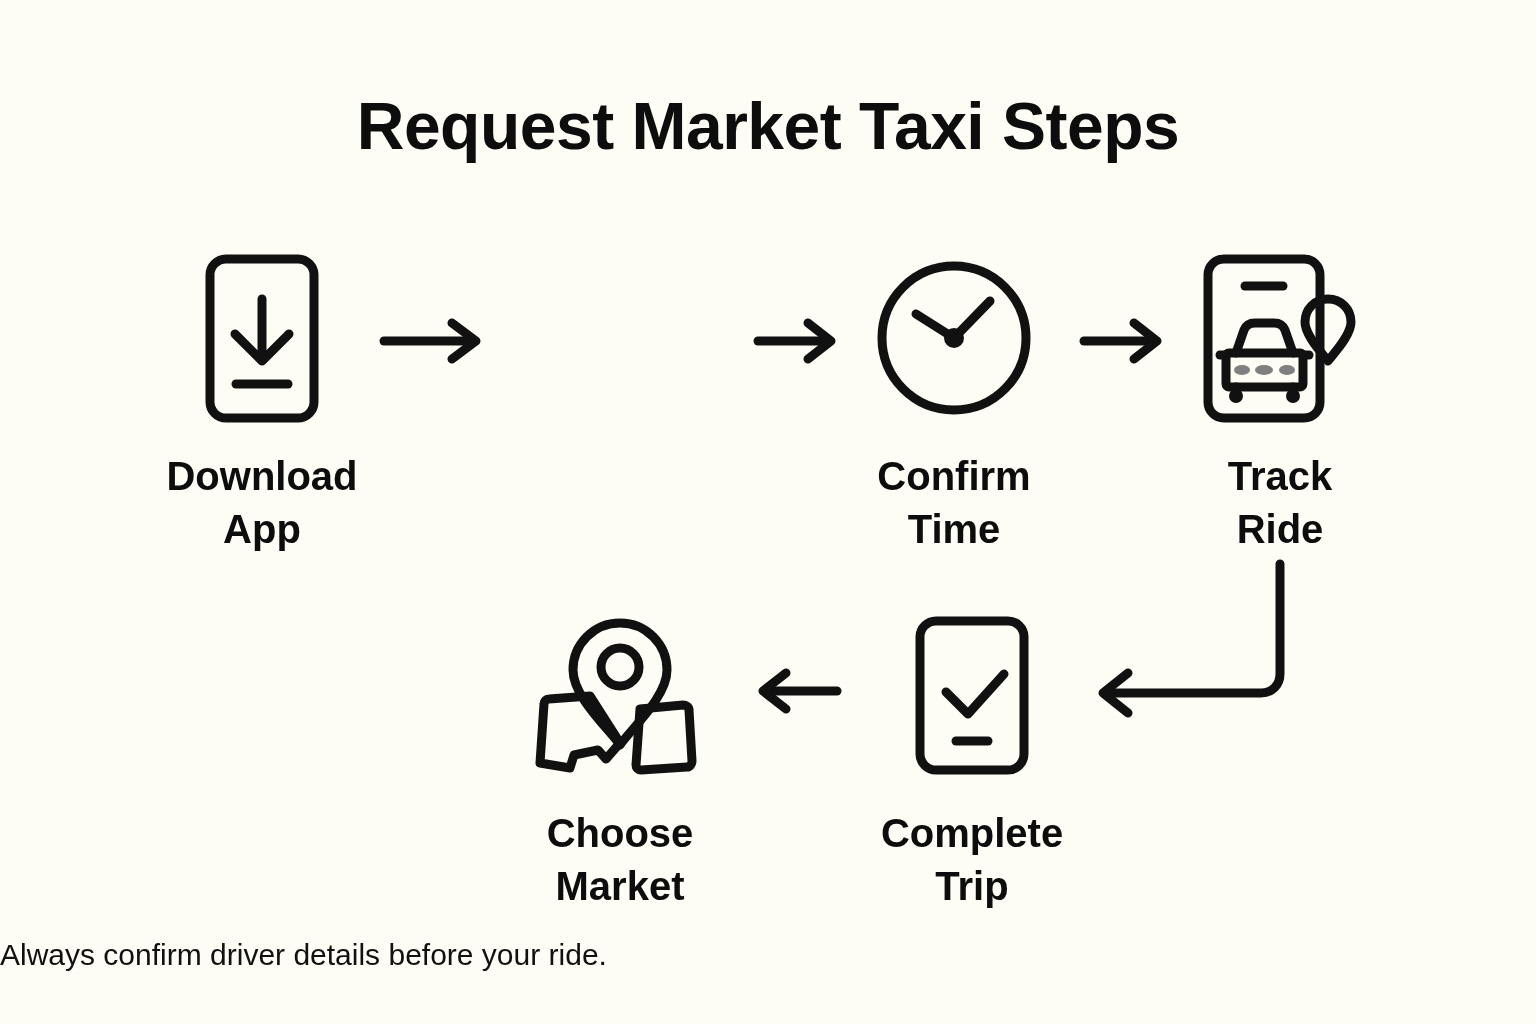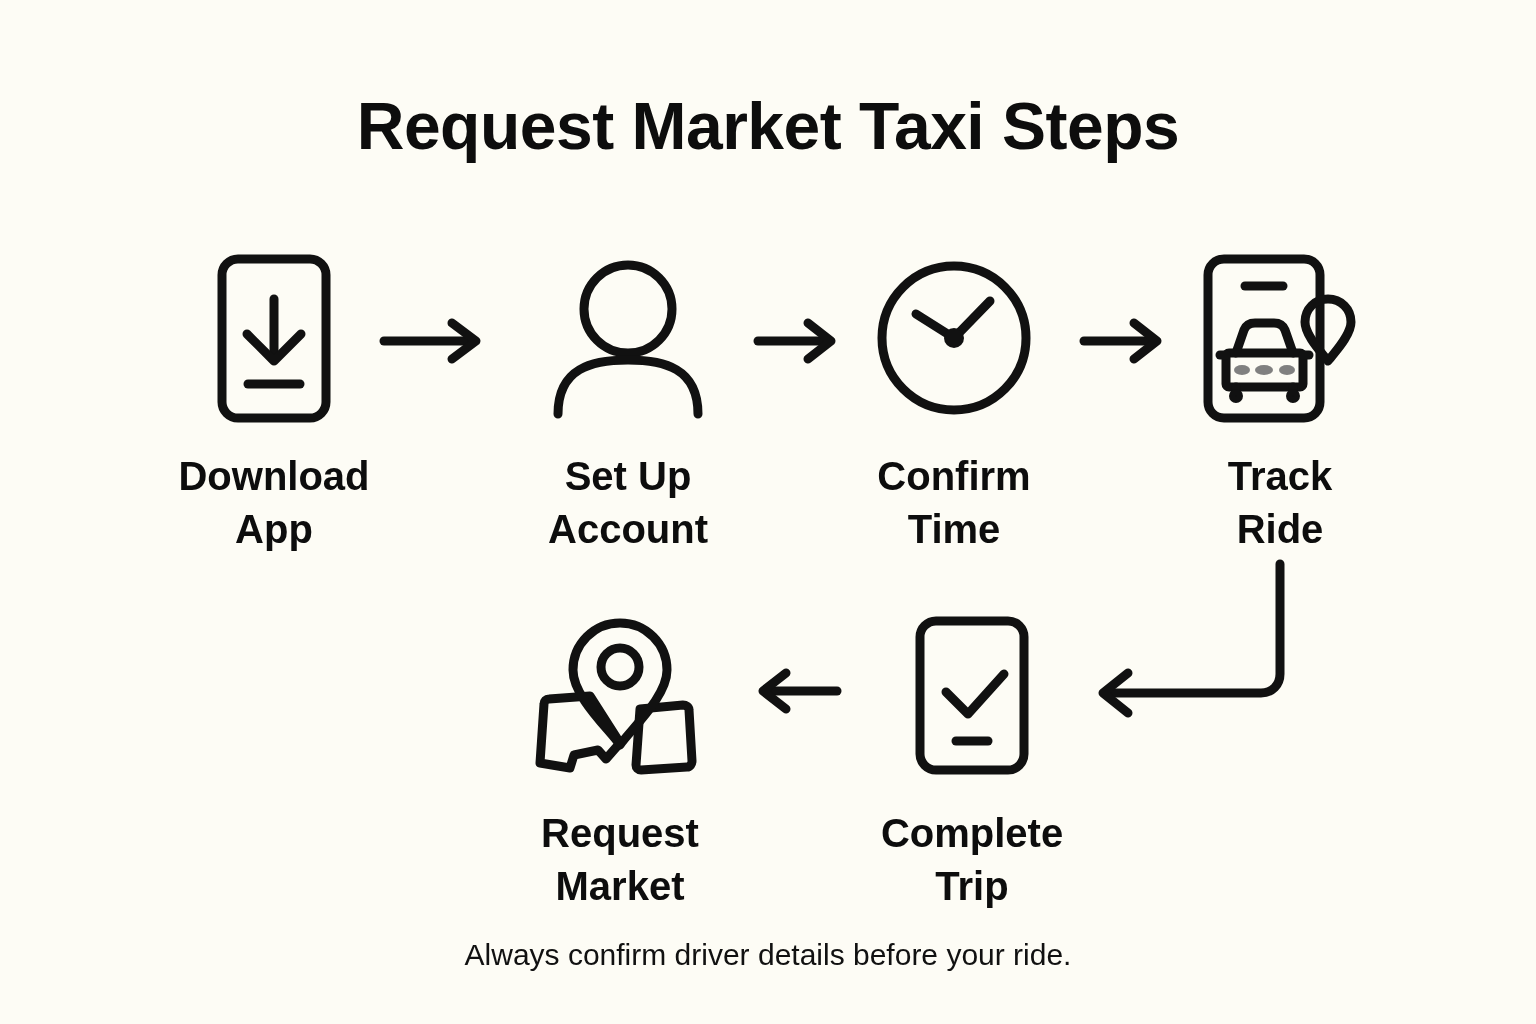--- a/index.html
+++ b/index.html
@@ -31,21 +31,21 @@
     font-weight: 700;
     letter-spacing: -0.5px;
     color: #0d0d0d;
     line-height: 1.1;
   }
   .footer-note {
     position: absolute;
     left: 0;
     top: 938px;
     width: 1536px;
-    text-align: center;
+    text-align: left;
     font-size: 30px;
     font-weight: 400;
     color: #111111;
   }
   .step {
     position: absolute;
     width: 260px;
     text-align: center;
   }
   .step-icon {
@@ -56,21 +56,21 @@
   }
   .step-label {
     margin-top: 22px;
     font-size: 40px;
     font-weight: 600;
     line-height: 1.33;
     color: #0d0d0d;
     white-space: pre-line;
   }
   
-  #step-download  { left: 144px; top: 248px; text-align: center; }
+  #step-download  { left: 132px; top: 248px; text-align: center; }
   #step-account   { left: 498px; top: 248px; }
   #step-time      { left: 824px; top: 248px; }
   #step-track     { left: 1150px; top: 248px; }
   
   #step-market    { left: 490px; top: 605px; }
   #step-complete  { left: 842px; top: 605px; }
 
   .arrow {
     position: absolute;
   }
@@ -117,30 +117,20 @@
         <rect class="ln" x="8" y="8" width="104" height="159" rx="16" ry="16"></rect>
         <path class="ln" d="M60 48 L60 107"></path>
         <path class="ln" d="M33 83 L60 110 L87 83"></path>
         <path class="ln" d="M34 133 L86 133"></path>
       </svg>
     </div>
     <div class="step-label">Download
 App</div>
   </div>
 
-  <div class="step" id="step-account">
-    <div class="step-icon">
-      <svg width="160" height="165" viewBox="0 0 160 165" aria-hidden="true">
-        <circle class="ln" cx="80" cy="53" r="44"></circle>
-        <path class="ln" d="M10 158 C10 112 44 104 80 104 C116 104 150 112 150 158"></path>
-      </svg>
-    </div>
-    <div class="step-label">Set Up
-Account</div>
-  </div>
 
   <div class="step" id="step-time">
     <div class="step-icon">
       <svg width="160" height="165" viewBox="0 0 160 165" aria-hidden="true">
         <circle class="ln" cx="80" cy="82" r="72"></circle>
         <path class="ln" d="M80 82 L42 58"></path>
         <path class="ln" d="M80 82 L116 45"></path>
         <circle class="fill-dark" cx="80" cy="82" r="10"></circle>
       </svg>
     </div>
@@ -196,21 +186,21 @@
       <svg width="185" height="165" viewBox="0 0 185 165" aria-hidden="true">
 
         <path class="ln" d="M12 150 L16 91 C16 88 18 86 21 86 L62 83 L92 130 L78 146 L70 137 L46 142 L42 155 Z"></path>
 
         <path class="ln" d="M112 96 L155 92 C158 92 161 94 161 97 L164 148 C164 151 162 154 159 154 L113 157 C110 157 108 155 108 152 Z"></path>
 
         <path class="ln" d="M92 10 C118 10 139 31 139 57 C139 84 103 116 92 132 C81 116 45 84 45 57 C45 31 66 10 92 10 Z"></path>
         <circle class="ln" cx="92" cy="54" r="19"></circle>
       </svg>
     </div>
-    <div class="step-label">Request
+    <div class="step-label">Choose
 Market</div>
   </div>
 
   <div class="arrow" id="arrow-1">
     <svg width="110" height="46" viewBox="0 0 110 46" aria-hidden="true">
       <path class="ln" d="M6 23 L95 23"></path>
       <path class="ln" d="M74 5 L98 23 L74 41"></path>
     </svg>
   </div>
 

